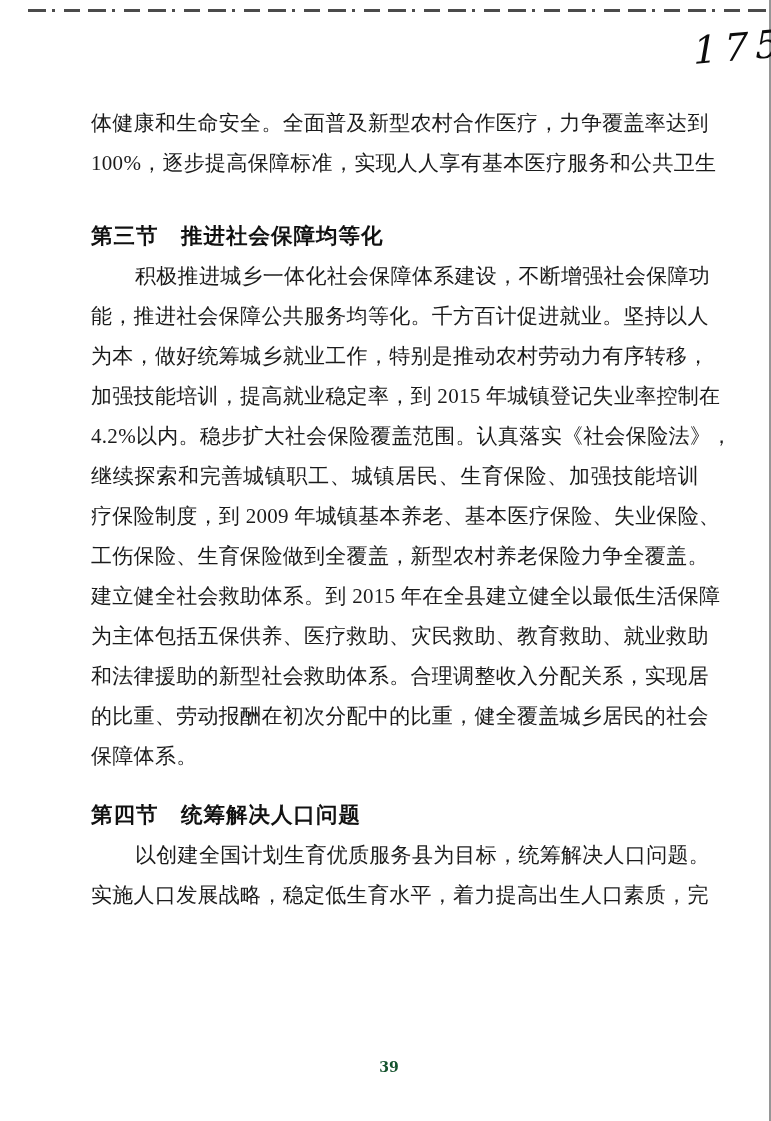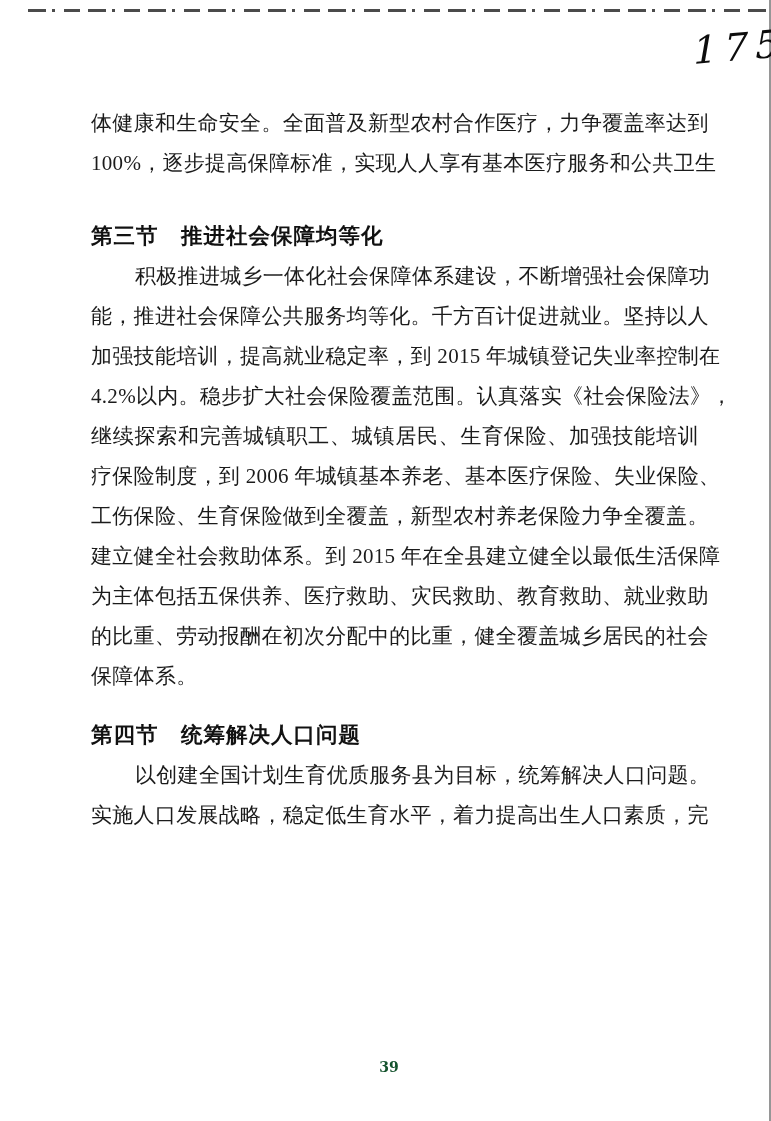--- a/index.html
+++ b/index.html
@@ -113,27 +113,29 @@
     <div class="para cont">
         <div class="line">体健康和生命安全。全面普及新型农村合作医疗，力争覆盖率达到</div>
         <div class="line">100%，逐步提高保障标准，实现人人享有基本医疗服务和公共卫生</div>
       </div>
 
     <h2 class="heading h-sec3">第三节　推进社会保障均等化</h2>
 
     <div class="para indented">
         <div class="line">积极推进城乡一体化社会保障体系建设，不断增强社会保障功</div>
         <div class="line">能，推进社会保障公共服务均等化。千方百计促进就业。坚持以人</div>
+        <div class="line">为本，做好统筹城乡就业工作，特别是推动农村劳动力有序转移，</div>
         <div class="line">加强技能培训，提高就业稳定率，到 2015 年城镇登记失业率控制在</div>
         <div class="line">4.2%以内。稳步扩大社会保险覆盖范围。认真落实《社会保险法》，</div>
         <div class="line">继续探索和完善城镇职工、城镇居民、生育保险、加强技能培训</div>
-        <div class="line">疗保险制度，到 2006 年城镇基本养老、基本医疗保险、失业保险、</div>
+        <div class="line">疗保险制度，到 2009 年城镇基本养老、基本医疗保险、失业保险、</div>
         <div class="line">工伤保险、生育保险做到全覆盖，新型农村养老保险力争全覆盖。</div>
         <div class="line">建立健全社会救助体系。到 2015 年在全县建立健全以最低生活保障</div>
         <div class="line">为主体包括五保供养、医疗救助、灾民救助、教育救助、就业救助</div>
+        <div class="line">和法律援助的新型社会救助体系。合理调整收入分配关系，实现居</div>
         <div class="line">的比重、劳动报酬在初次分配中的比重，健全覆盖城乡居民的社会</div>
         <div class="line">保障体系。</div>
       </div>
 
     <h2 class="heading h-sec4">第四节　统筹解决人口问题</h2>
 
     <div class="para indented justify-all">
         <div class="line">以创建全国计划生育优质服务县为目标，统筹解决人口问题。</div>
         <div class="line">实施人口发展战略，稳定低生育水平，着力提高出生人口素质，完</div>
       </div>

